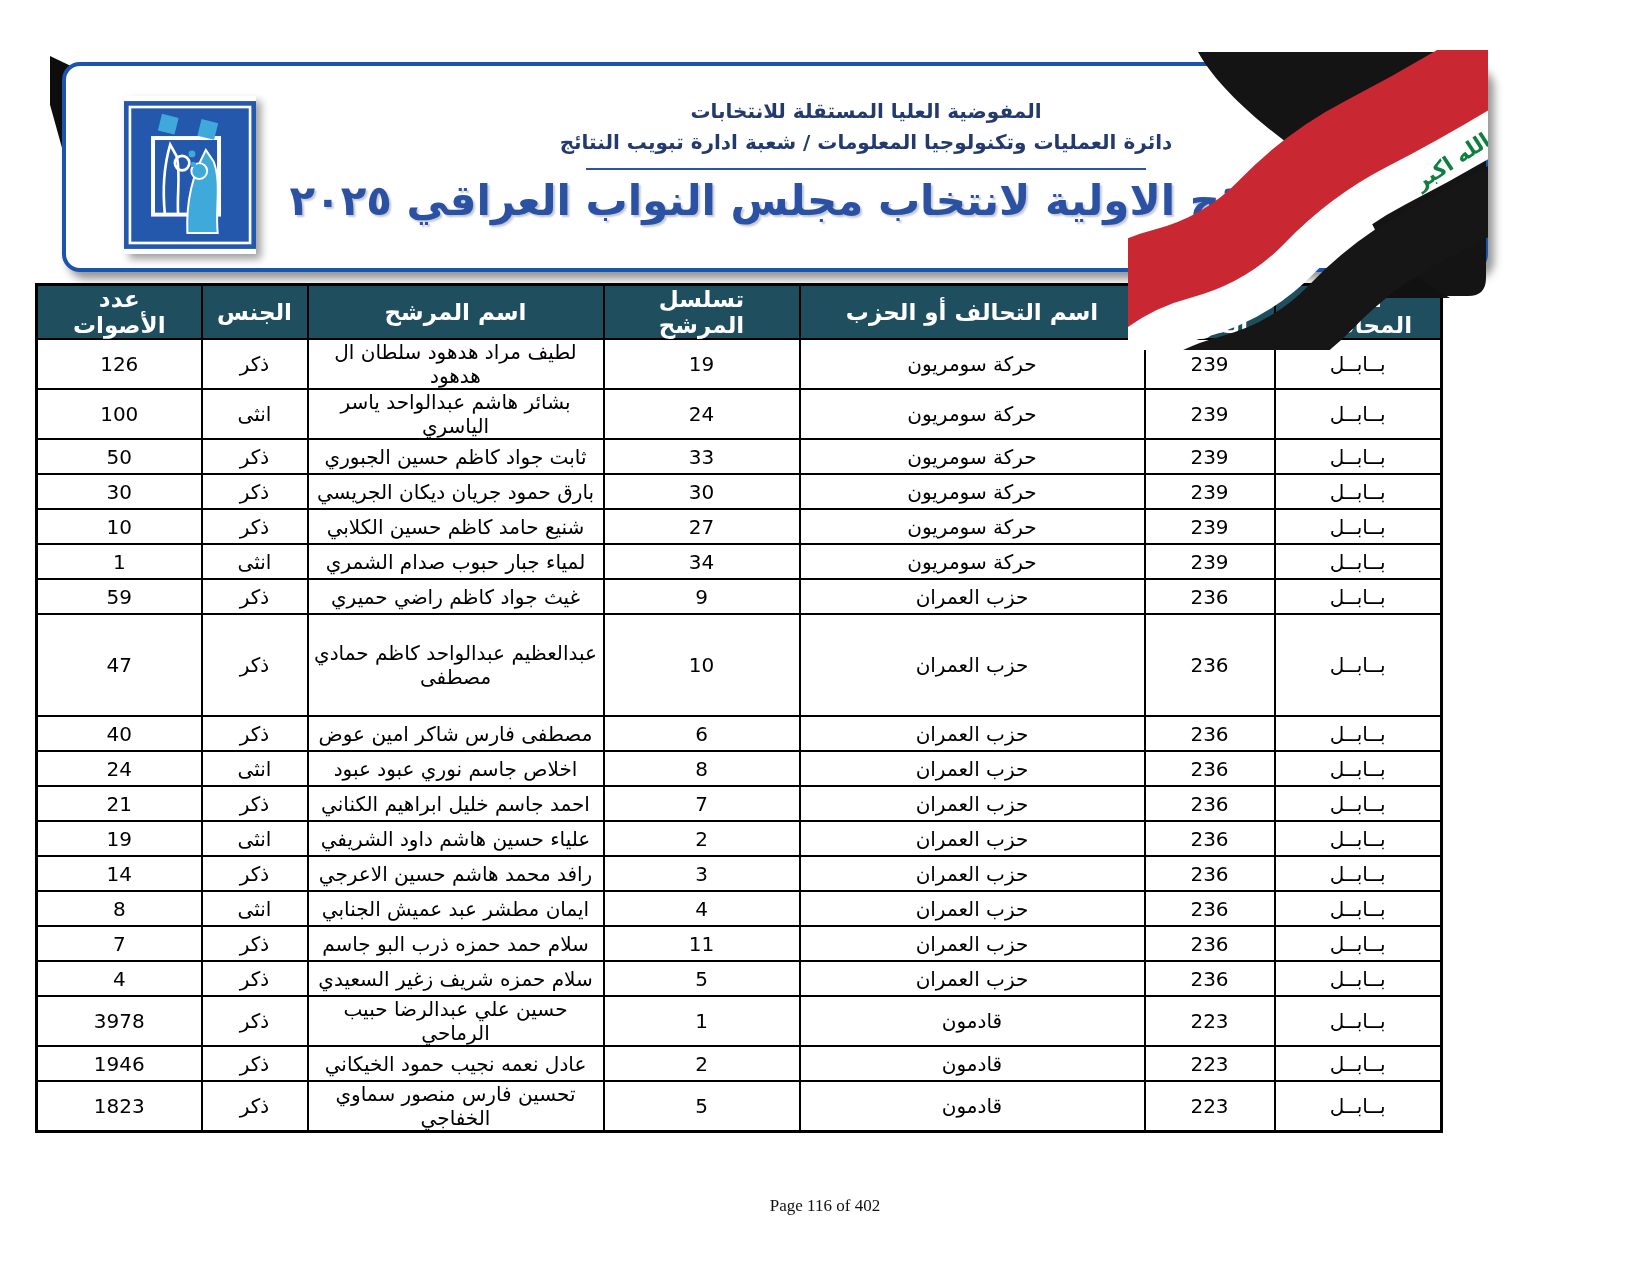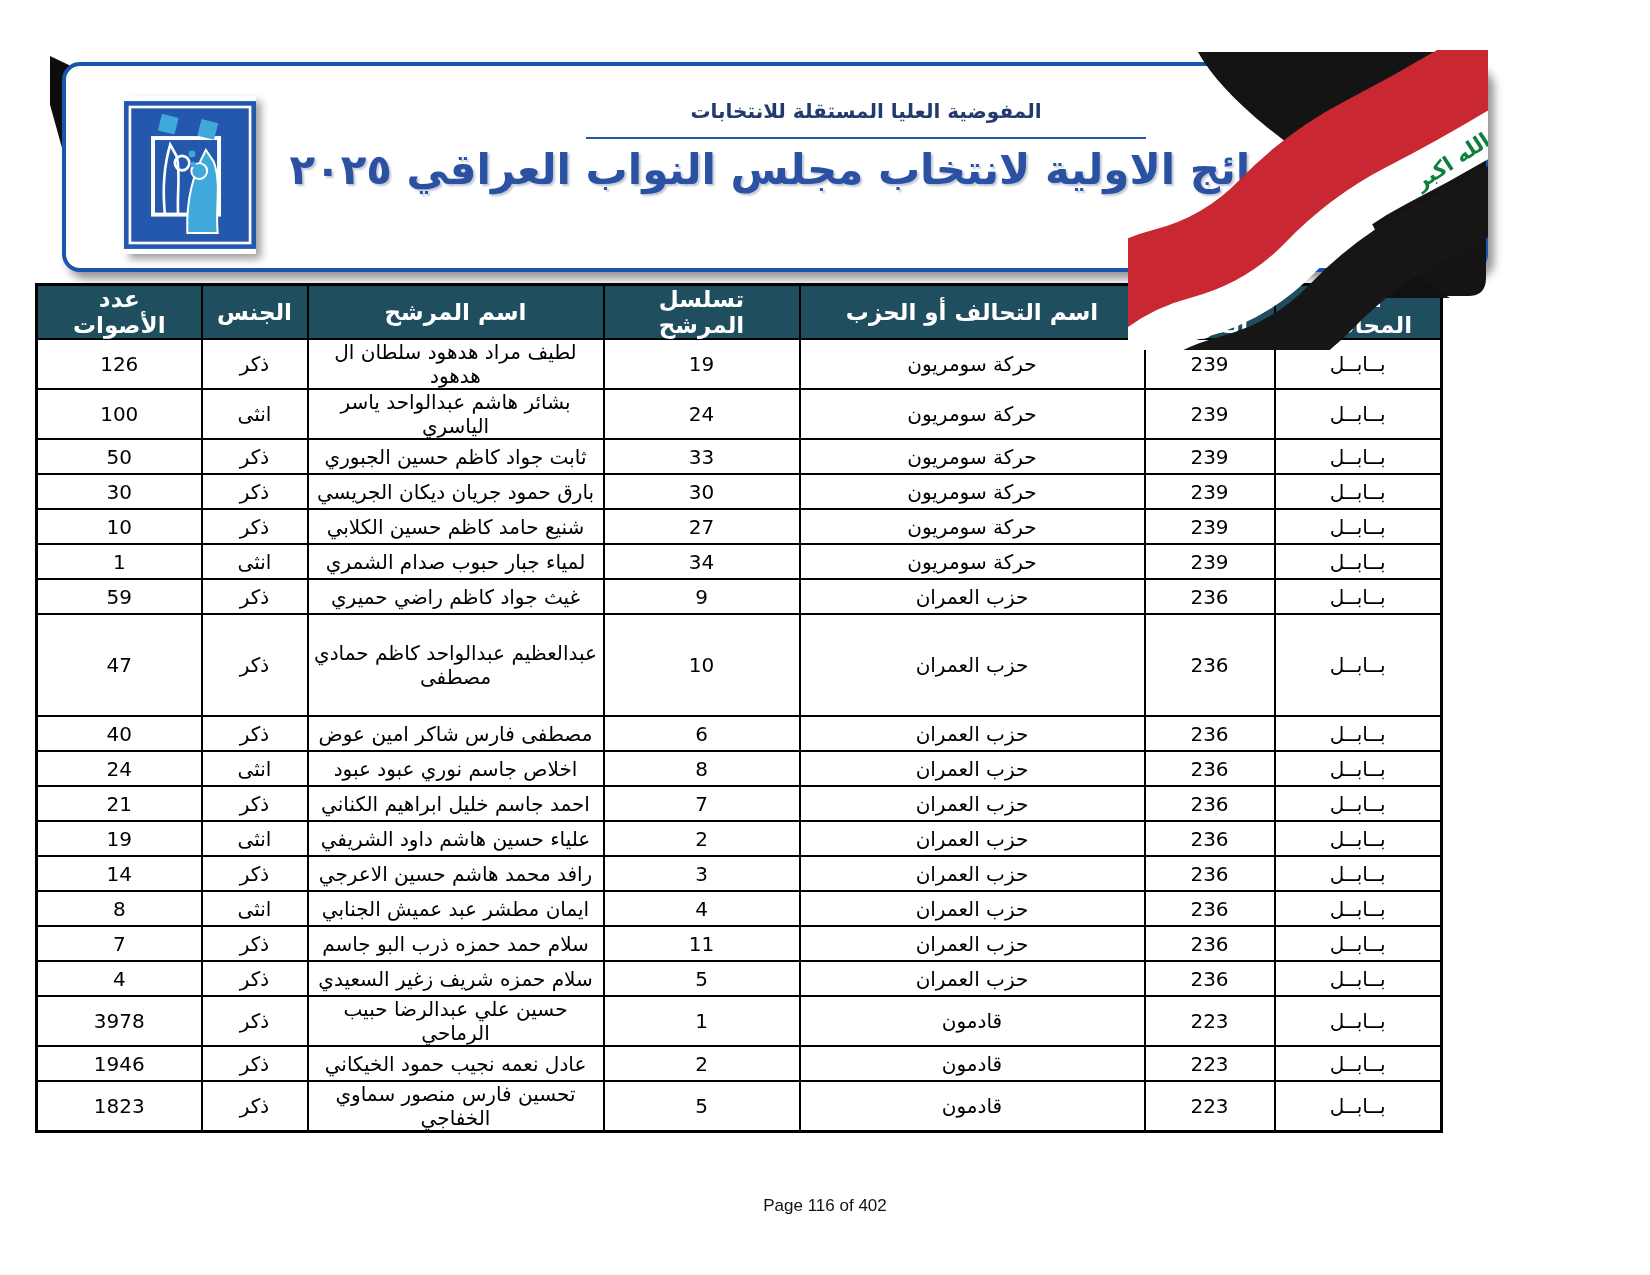--- a/index.html
+++ b/index.html
@@ -80,21 +80,21 @@
   .col-party       { width:345px; }
   .col-seq         { width:196px; }
   .col-name        { width:296px; }
   .col-gender      { width:106px;  }
   .col-votes       { width:165px; }
 
   
   .footer {
     position:absolute; left:0; top:1196px; width:100%;
     text-align:center; font-size:17px; color:#111;
-    font-family:Liberation Sans, sans-serif;
+    font-family:Liberation Serif, serif;
   }
 </style>
 </head>
 <body>
 
 <div class="corner-sliver"></div>
 
 <div class="banner">
 
   <div class="logo-wrap">
@@ -108,20 +108,21 @@
       <circle cx="44" cy="47" r="5.5" fill="none" stroke="#ffffff" stroke-width="2"></circle>
       <path d="M48,100 C47,75 52,56 62,37 L68,46 C74,62 69,82 71,100 Z" fill="#3FA9DC" stroke="#ffffff" stroke-width="1.5"></path>
       <circle cx="57" cy="53" r="6" fill="#3FA9DC" stroke="#ffffff" stroke-width="1.5"></circle>
       <circle cx="51.5" cy="40" r="2.6" fill="#3FA9DC"></circle>
       <circle cx="52.5" cy="48" r="2" fill="#3FA9DC"></circle>
     </svg>
   </div>
 
   <div class="banner-center">
     <div class="org1">المفوضية العليا المستقلة للانتخابات</div>
+    <div class="org2">دائرة العمليات وتكنولوجيا المعلومات / شعبة ادارة تبويب النتائج</div>
     <div class="rule"></div>
     <div class="title">النتائج الاولية لانتخاب مجلس النواب العراقي ٢٠٢٥</div>
   </div>
 
   <div class="flag-wrap">
     <svg viewBox="0 0 360 300" xmlns="http://www.w3.org/2000/svg">
       <path d="M70,2 L340,2 Q358,2 358,20 L358,228 Q358,246 340,246 L252,246 C268,196 238,152 192,118 C150,86 96,48 70,2 Z" fill="#141414"></path>
       <polygon points="250,204 322,248 256,248" fill="#111111"></polygon>
       <g transform="rotate(-33 360 20)">
         <path d="M-140,16 Q-80,-10 -20,10 T100,16 T220,8 T340,16 T460,10" stroke="#C92731" stroke-width="80" fill="none"></path>

